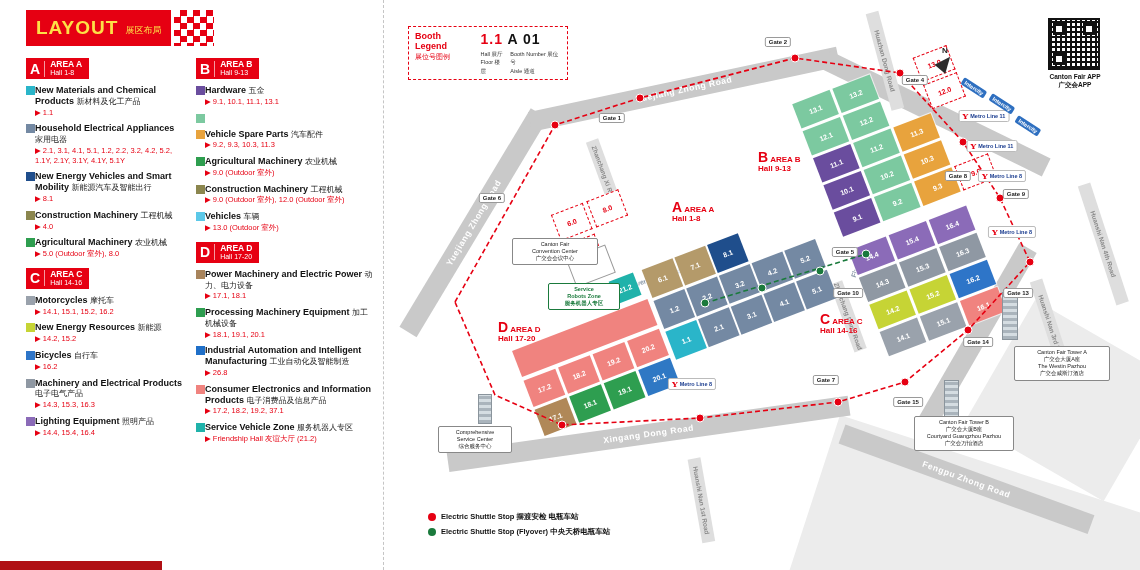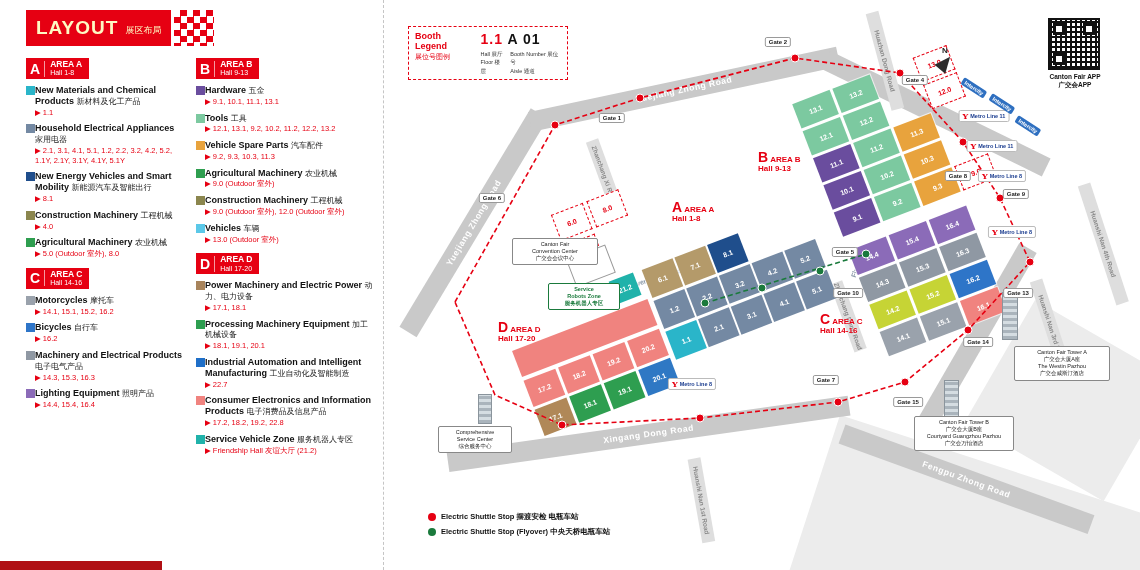--- a/index.html
+++ b/index.html
@@ -2,21 +2,21 @@
 <html><head>
 <meta charset="utf-8">
 <style>
   html,body{margin:0;padding:0;background:#fff;}
   body{font-family:"Liberation Sans",sans-serif;}
   .page{position:relative;width:1140px;height:570px;background:#fff;overflow:hidden;}
 
   
   .sidebar{position:absolute;left:0;top:0;width:380px;height:570px;background:#fff;z-index:10;padding:10px 0 0 26px;box-sizing:border-box;overflow:hidden;}
   .banner{display:flex;align-items:stretch;height:36px;width:210px;margin-bottom:12px;}
-  .banner-red{background:#e60012;color:#fef9c3;display:flex;align-items:center;padding:0 10px;}
+  .banner-red{background:#e60012;color:#fde047;display:flex;align-items:center;padding:0 10px;}
   .banner-red b{font-size:19px;letter-spacing:1px;}
   .banner-red span{font-size:9px;margin-left:7px;margin-top:4px;}
   .checker{width:40px;margin-left:3px;background:repeating-conic-gradient(#e60012 0 25%,#fff 0 50%);background-size:13px 13px;}
   .cols{display:flex;gap:12px;}
   .colA{width:158px;} .colB{width:178px;}
   .sec{margin-bottom:9px;}
   .ahdr{display:inline-flex;align-items:center;background:#e60012;color:#fff;padding:2px 7px 2px 4px;margin-bottom:6px;}
   .albig{font-size:14px;font-weight:bold;margin-right:5px;border-right:1px solid rgba(255,255,255,.6);padding-right:4px;}
   .ahtx{display:flex;flex-direction:column;line-height:1.1;}
   .ahtx b{font-size:8.5px;} .ahtx i{font-style:normal;font-size:7px;}
@@ -446,20 +446,26 @@
                 <b>AREA C</b>
                 <i>Hall 14-16</i>
               </span>
      </div><div class="item">
               <span class="sq" style="background:#9aa2ac"></span>
        <div class="itx">
          <span class="nm">Motorcycles</span> <span class="cn">摩托车</span>
          <div class="hl">▶ 14.1, 15.1, 15.2, 16.2</div>
        </div>
             </div><div class="item">
+              <span class="sq" style="background:#c6d435"></span>
+       <div class="itx">
+         <span class="nm">New Energy Resources</span> <span class="cn">新能源</span>
+         <div class="hl">▶ 14.2, 15.2</div>
+       </div>
+            </div><div class="item">
               <span class="sq" style="background:#2e75c8"></span>
        <div class="itx">
          <span class="nm">Bicycles</span> <span class="cn">自行车</span>
          <div class="hl">▶ 16.2</div>
        </div>
             </div><div class="item">
               <span class="sq" style="background:#8f98a3"></span>
        <div class="itx">
          <span class="nm">Machinery and Electrical Products</span> <span class="cn">电子电气产品</span>
          <div class="hl">▶ 14.3, 15.3, 16.3</div>
@@ -480,24 +486,20 @@
                 <i>Hall 9-13</i>
               </span>
      </div><div class="item">
               <span class="sq" style="background:#6a4d9e"></span>
        <div class="itx">
          <span class="nm">Hardware</span> <span class="cn">五金</span>
          <div class="hl">▶ 9.1, 10.1, 11.1, 13.1</div>
        </div>
             </div><div class="item">
               <span class="sq" style="background:#7cc9a0"></span>
-       <div class="itx">
-         <span class="nm">Tools</span> <span class="cn">工具</span>
-         <div class="hl">▶ 12.1, 13.1, 9.2, 10.2, 11.2, 12.2, 13.2</div>
-       </div>
             </div><div class="item">
               <span class="sq" style="background:#e8a33d"></span>
        <div class="itx">
          <span class="nm">Vehicle Spare Parts</span> <span class="cn">汽车配件</span>
          <div class="hl">▶ 9.2, 9.3, 10.3, 11.3</div>
        </div>
             </div><div class="item">
               <span class="sq" style="background:#2e9e4f"></span>
        <div class="itx">
          <span class="nm">Agricultural Machinery</span> <span class="cn">农业机械</span>
@@ -531,27 +533,27 @@
             </div><div class="item">
               <span class="sq" style="background:#2e9e50"></span>
        <div class="itx">
          <span class="nm">Processing Machinery Equipment</span> <span class="cn">加工机械设备</span>
          <div class="hl">▶ 18.1, 19.1, 20.1</div>
        </div>
             </div><div class="item">
               <span class="sq" style="background:#1f6fc8"></span>
        <div class="itx">
          <span class="nm">Industrial Automation and Intelligent Manufacturing</span> <span class="cn">工业自动化及智能制造</span>
-         <div class="hl">▶ 22.7</div>
+         <div class="hl">▶ 26.8</div>
        </div>
             </div><div class="item">
               <span class="sq" style="background:#f0837f"></span>
        <div class="itx">
          <span class="nm">Consumer Electronics and Information Products</span> <span class="cn">电子消费品及信息产品</span>
-         <div class="hl">▶ 17.2, 18.2, 19.2, 22.8</div>
+         <div class="hl">▶ 17.2, 18.2, 19.2, 37.1</div>
        </div>
             </div><div class="item">
               <span class="sq" style="background:#20b2aa"></span>
        <div class="itx">
          <span class="nm">Service Vehicle Zone</span> <span class="cn">服务机器人专区</span>
          <div class="hl">▶ Friendship Hall 友谊大厅 (21.2)</div>
        </div>
             </div></div>
         </div>
     </div>

